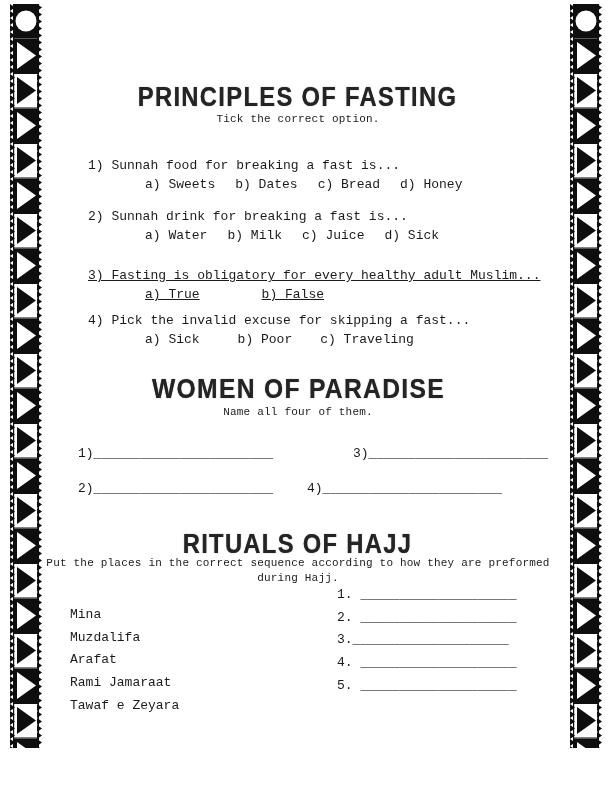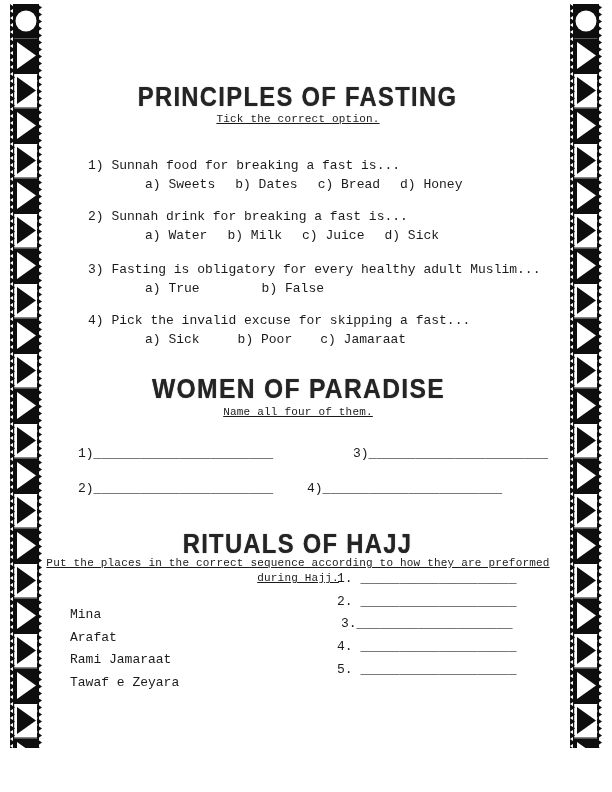--- a/index.html
+++ b/index.html
@@ -5,21 +5,21 @@
   html, body { margin: 0; padding: 0; }
   body {
     width: 612px; height: 792px;
     background: #ffffff;
     position: relative;
     font-family: "Liberation Mono", monospace;
     color: #1b1b1b;
     overflow: hidden;
   }
   .abs { position: absolute; }
-  .center { left: 0; width: 596px; text-align: center; text-decoration: underline; }
+  .center { left: 0; width: 596px; text-align: center; }
 
   .sec-title {
     font-family: "Liberation Sans", sans-serif;
     font-weight: bold;
     color: #242424;
     letter-spacing: 1.5px;
     line-height: 1;
     text-shadow: 0 0 1px #555;
   }
   .sec-title .inner { display: inline-block; transform: scaleX(0.88); }
@@ -111,31 +111,31 @@
   </div>
 </div>
 
 <div class="abs question" style="top:207px;">
   <div>2) Sunnah drink for breaking a fast is...</div>
   <div class="opts">
     <span>a) Water</span><span>b) Milk</span><span>c) Juice</span><span>d) Sick</span>
   </div>
 </div>
 
-<div class="abs question" style="top:260px;">
+<div class="abs question" style="top:266px;text-decoration:underline;">
   <div>3) Fasting is obligatory for every healthy adult Muslim...</div>
   <div class="opts">
     <span style="margin-right:62px;">a) True</span><span>b) False</span>
   </div>
 </div>
 
 <div class="abs question" style="top:311px;">
   <div>4) Pick the invalid excuse for skipping a fast...</div>
   <div class="opts">
-    <span style="margin-right:38px;">a) Sick</span><span style="margin-right:28px;">b) Poor</span><span>c) Jamaraat</span>
+    <span style="margin-right:38px;">a) Sick</span><span style="margin-right:28px;">b) Poor</span><span>c) Traveling</span>
   </div>
 </div>
 
 <div class="abs center sec-title" style="top:375px; font-size:28px;">
   <span class="inner">WOMEN OF PARADISE</span>
 </div>
 <div class="abs center subtitle" style="top:406px;">Name all four of them.</div>
 
 <span class="abs wblank" style="left:78px; top:446px;"><span>1)</span><span class="wline">_______________________</span></span>
 
@@ -146,24 +146,25 @@
 <span class="abs wblank" style="left:307px; top:481px;"><span>4)</span><span class="wline">_______________________</span></span>
 
 <div class="abs center sec-title" style="top:531px; font-size:27px;">
   <span class="inner">RITUALS OF HAJJ</span>
 </div>
 <div class="abs center subtitle" style="top:557px;">Put the places in the correct sequence according to how they are preformed</div>
 <div class="abs center subtitle" style="top:572px;">during Hajj.</div>
 
 <div class="abs hajj-places" style="top:604px;">
   <div>Mina</div>
+  <div>Muzdalifa</div>
   <div>Arafat</div>
   <div>Rami Jamaraat</div>
   <div>Tawaf e Zeyara</div>
 </div>
 
-<div class="abs hajj-seq" style="top:568px;text-align:center;">
+<div class="abs hajj-seq" style="top:584px;">
   <div><span>1. </span><span class="hline">____________________</span></div>
   <div><span>2. </span><span class="hline">____________________</span></div>
   <div><span>3.</span><span class="hline">____________________</span></div>
   <div><span>4. </span><span class="hline">____________________</span></div>
   <div><span>5. </span><span class="hline">____________________</span></div>
 </div>
 
 </body></html>

